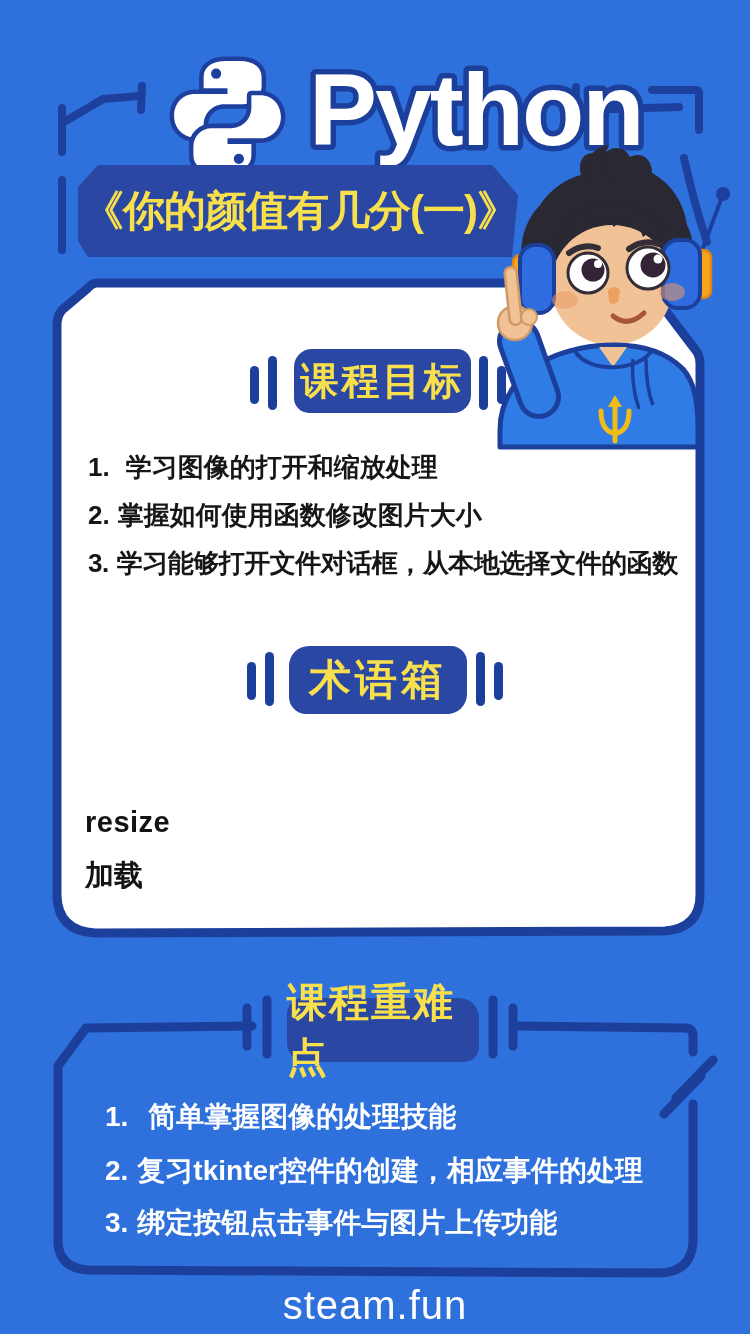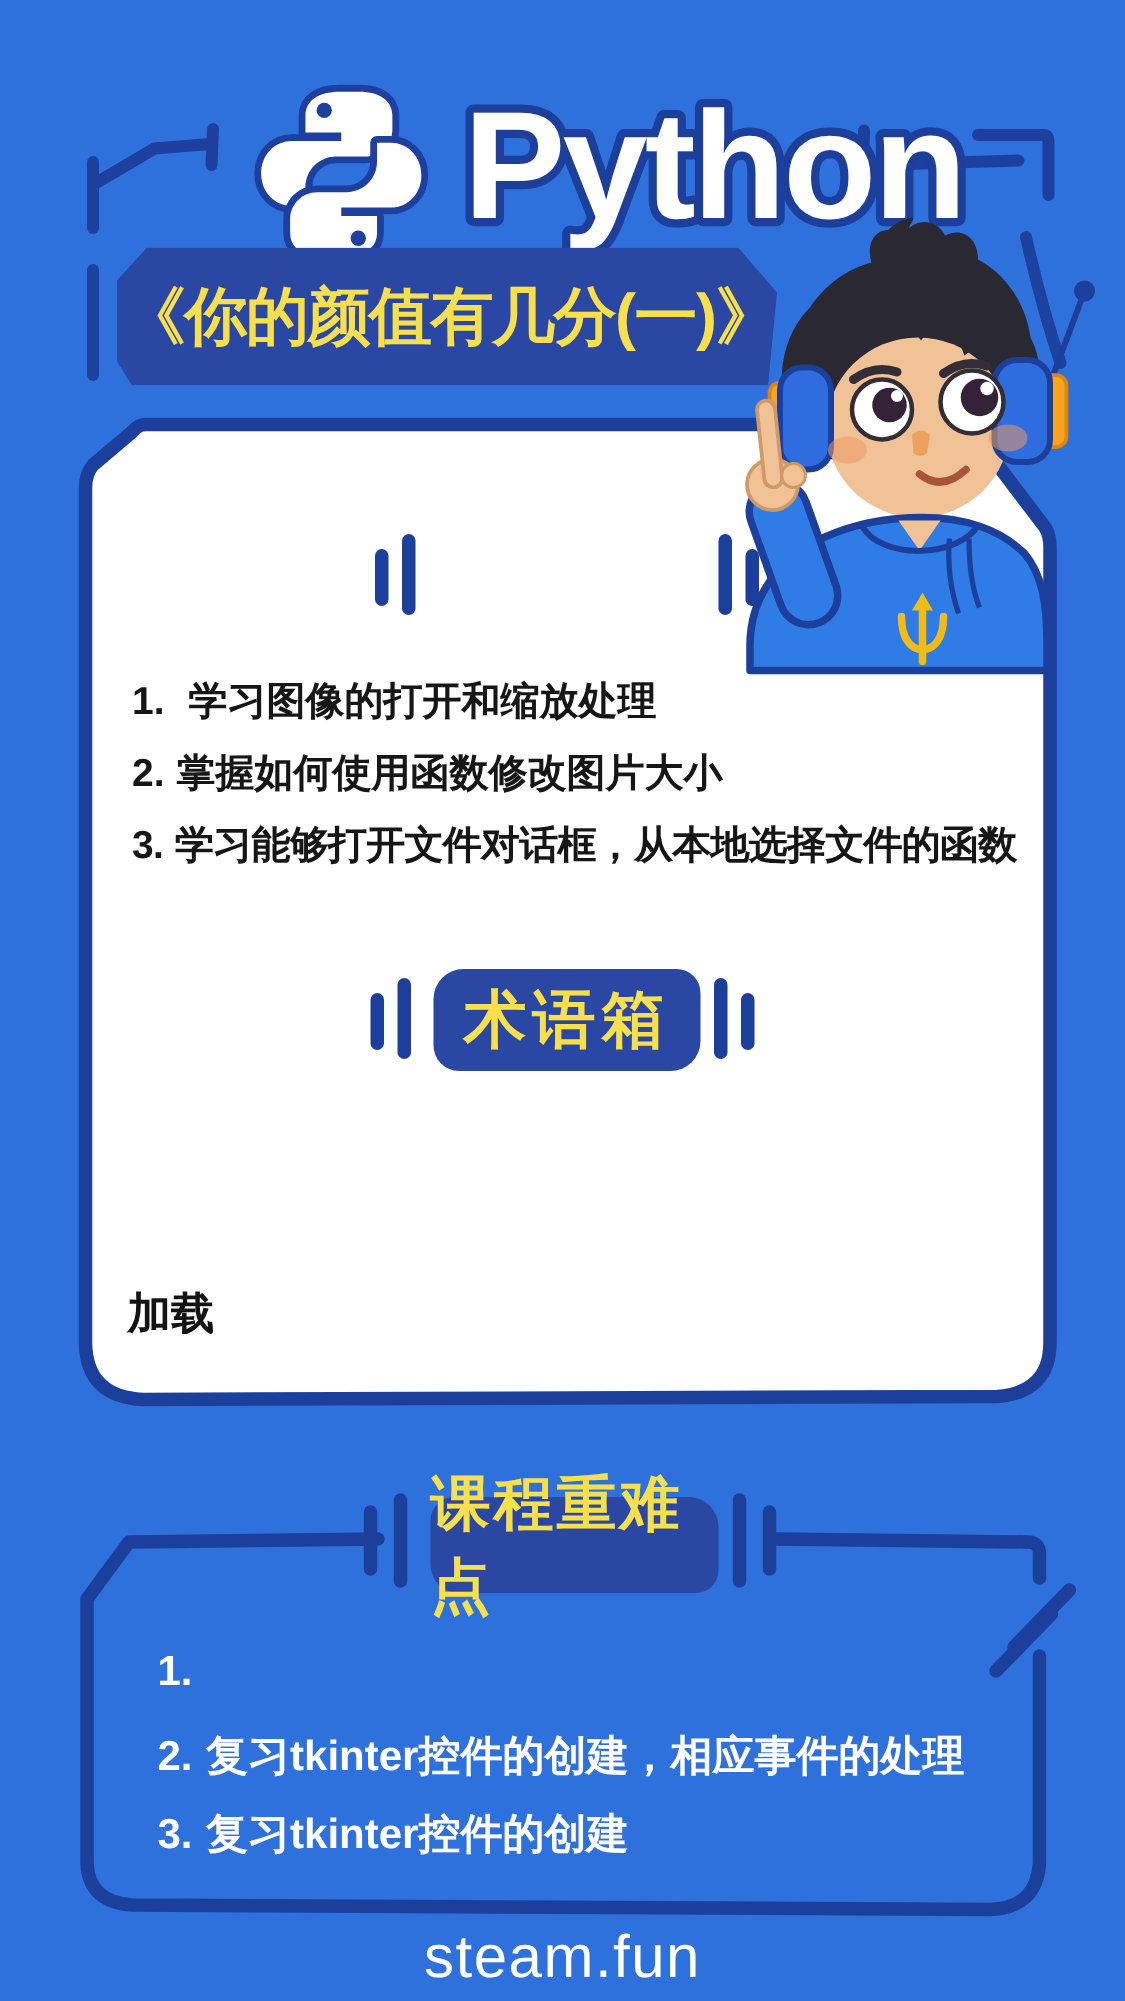--- a/index.html
+++ b/index.html
@@ -91,20 +91,23 @@
   <div class="abs title-badge">
     <span>《你的颜值有几分(一)》</span>
   </div>
 
   <svg class="abs" style="left:0;top:0" width="750" height="1000" viewBox="0 0 750 1000">
     <path d="M97,283 L638,283 Q646,283 650,290 L697,352 Q700,357 700,365 L700,895 Q700,928 665,931 L95,933 Q58,931 57,896 L57,325 Q57,316 62,310 L88,288 Q92,283 97,283 Z" fill="var(--card)" stroke="var(--navy)" stroke-width="9" stroke-linejoin="round"></path>
   </svg>
 
   <div class="abs dash" style="left:250px;top:366px;height:38px"></div>
   <div class="abs dash" style="left:268px;top:356px;height:54px"></div>
+  <div class="abs pill pill-goals">
+    <span>课程目标</span>
+  </div>
   <div class="abs dash" style="left:479px;top:356px;height:54px"></div>
   <div class="abs dash" style="left:497px;top:366px;height:38px"></div>
 
   <div class="g-row" style="left:88px;top:450px">
     <span class="num">1.</span>
     <span style="margin-left:16px">学习图像的打开和缩放处理</span>
   </div>
   <div class="g-row" style="left:88px;top:498px">
     <span class="num">2.</span>
     <span style="margin-left:8px">掌握如何使用函数修改图片大小</span>
@@ -116,20 +119,21 @@
 
   <div class="abs dash" style="left:247px;top:662px;height:38px"></div>
   <div class="abs dash" style="left:265px;top:652px;height:54px"></div>
   <div class="abs pill pill-terms">
     <span>术语箱</span>
   </div>
   <div class="abs dash" style="left:476px;top:652px;height:54px"></div>
   <div class="abs dash" style="left:494px;top:662px;height:38px"></div>
 
   <div class="t-row" style="top:806px">
+    <span class="en">resize</span>
   </div>
   <div class="t-row" style="top:856px">
     <span class="zh">加载</span>
   </div>
 
   <svg class="abs" style="left:465px;top:145px" width="270" height="305" viewBox="0 0 270 305">
 
     <path d="M236,108 L257,52" stroke="#1d3f9c" stroke-width="4" fill="none"></path>
     <circle cx="258" cy="49" r="7" fill="#1d3f9c"></circle>
 
@@ -193,25 +197,26 @@
       <path d="M664,1114 L701,1076"></path>
     </g>
   </svg>
 
   <div class="abs pill pill-key">
     <span>课程重难点</span>
   </div>
 
   <div class="k-row" style="left:105px;top:1098px">
     <span>1.</span>
+    <span style="margin-left:20px">简单掌握图像的处理技能</span>
   </div>
   <div class="k-row" style="left:105px;top:1152px">
     <span>2.</span>
     <span style="margin-left:9px">复习tkinter控件的创建，相应事件的处理</span>
   </div>
   <div class="k-row" style="left:105px;top:1204px">
     <span>3.</span>
-    <span style="margin-left:9px">复习tkinter控件的创建</span>
+    <span style="margin-left:9px">绑定按钮点击事件与图片上传功能</span>
   </div>
 
   <div class="abs footer">steam.fun</div>
 
 </div>
 
 </body></html>

